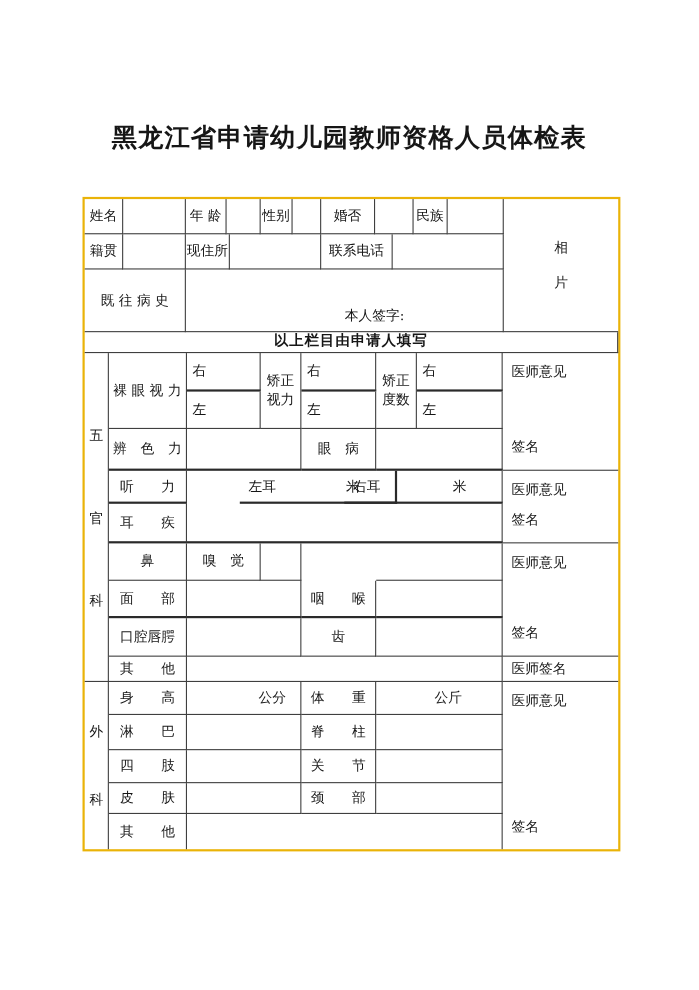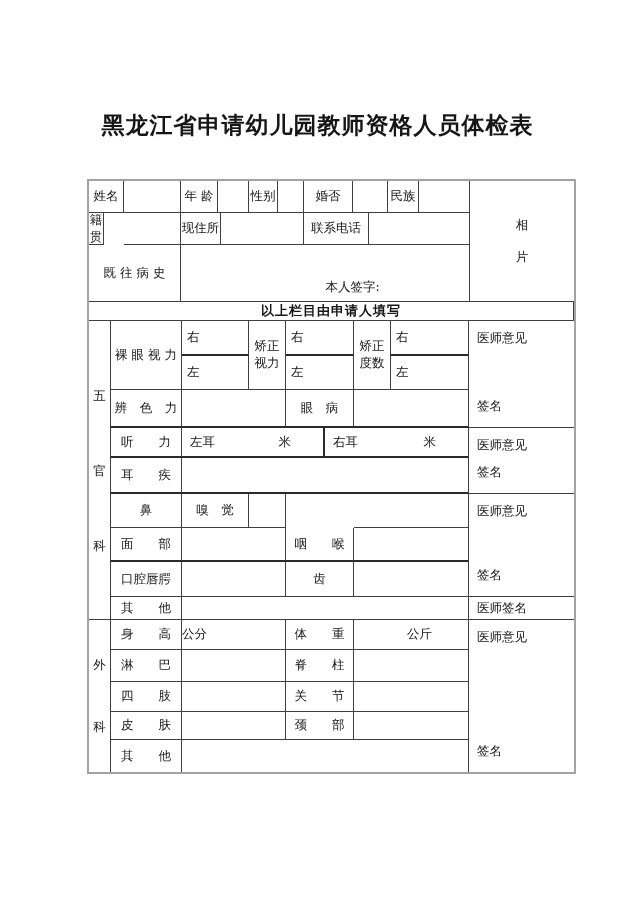--- a/index.html
+++ b/index.html
@@ -1,38 +1,38 @@
 <!DOCTYPE html>
 <html><head>
 <meta charset="utf-8">
 <style>
   html,body{margin:0;padding:0;background:#ffffff;}
   .page{position:relative;width:635px;height:900px;background:#ffffff;overflow:hidden;
         font-family:"DejaVu Serif","Liberation Serif",serif;color:#161616;}
   .title{position:absolute;left:0;right:0;top:110px;text-align:center;
          font-size:23px;font-weight:700;letter-spacing:1px;white-space:nowrap;}
-  .form{position:absolute;left:87px;top:179px;width:485px;height:591px;
-        border:2px solid #a3a3a3;}
+  .form{position:absolute;left:75px;top:179px;width:485px;height:591px;
+        border:2px solid #eab308;}
   .cell{position:absolute;box-sizing:border-box;
         border-right:1px solid #3f3f3f;border-bottom:1px solid #3f3f3f;
         display:flex;align-items:center;justify-content:center;
         font-size:12.5px;line-height:1.35;color:#161616;
         white-space:pre-line;text-align:center;overflow:hidden;}
   .vleft{justify-content:flex-start;padding-left:5px;}
   .tb{border-bottom-width:2px;border-bottom-color:#2a2a2a;}
-  .tr{border-right-width:2px;border-right-color:#2a2a2a;}
+  .tr{border-right-width:2px;border-right-color:#2a2a2a;margin-left:48px;}
   .no-r{border-right:none;}
   .no-b{border-bottom:none;}
   .note{font-weight:700;font-size:13px;letter-spacing:1px;}
   .vert-ent{line-height:6em;}
   .vert-surg{line-height:5em;}
   .vert-photo{line-height:2.6;}
   .history-content{align-items:flex-end;padding-bottom:5px;padding-left:55px;}
   .ear{justify-content:space-between;padding:0 32px 0 8px;white-space:nowrap;}
-  .unit-cm{justify-content:flex-start;padding-right:13px;}
+  .unit-cm{justify-content:flex-end;padding-right:13px;}
   .unit-kg{justify-content:flex-end;padding-right:36px;}
   .doctor{flex-direction:column;align-items:flex-start;justify-content:space-between;
           padding:9px 4px 12px 8px;text-align:left;}
   .doctor-single{justify-content:flex-start;padding-left:8px;text-align:center;}
 </style>
 </head>
 <body>
 
 <div class="page">
 
@@ -44,21 +44,21 @@
     <div class="cell" style="left:35px;top:0;width:57px;height:32px"></div>
     <div class="cell" style="left:92px;top:0;width:37px;height:32px">年 龄</div>
     <div class="cell" style="left:129px;top:0;width:31px;height:32px"></div>
     <div class="cell" style="left:160px;top:0;width:29px;height:32px">性别</div>
     <div class="cell" style="left:189px;top:0;width:26px;height:32px"></div>
     <div class="cell" style="left:215px;top:0;width:49px;height:32px">婚否</div>
     <div class="cell" style="left:264px;top:0;width:35px;height:32px"></div>
     <div class="cell" style="left:299px;top:0;width:31px;height:32px">民族</div>
     <div class="cell" style="left:330px;top:0;width:51px;height:32px"></div>
 
-    <div class="cell" style="left:0;top:32px;width:15px;height:32px">籍贯</div>
+    <div class="cell" style="left:0;top:32px;width:35px;height:32px">籍贯</div>
     <div class="cell" style="left:35px;top:32px;width:57px;height:32px"></div>
     <div class="cell" style="left:92px;top:32px;width:40px;height:32px">现住所</div>
     <div class="cell" style="left:132px;top:32px;width:83px;height:32px"></div>
     <div class="cell" style="left:215px;top:32px;width:65px;height:32px">联系电话</div>
     <div class="cell" style="left:280px;top:32px;width:101px;height:32px"></div>
 
     <div class="cell history-content" style="left:92px;top:64px;width:289px;height:57px">
       <span>本人签字:</span>
     </div>
     <div class="cell" style="left:0;top:64px;width:92px;height:57px">既 往 病 史</div>

